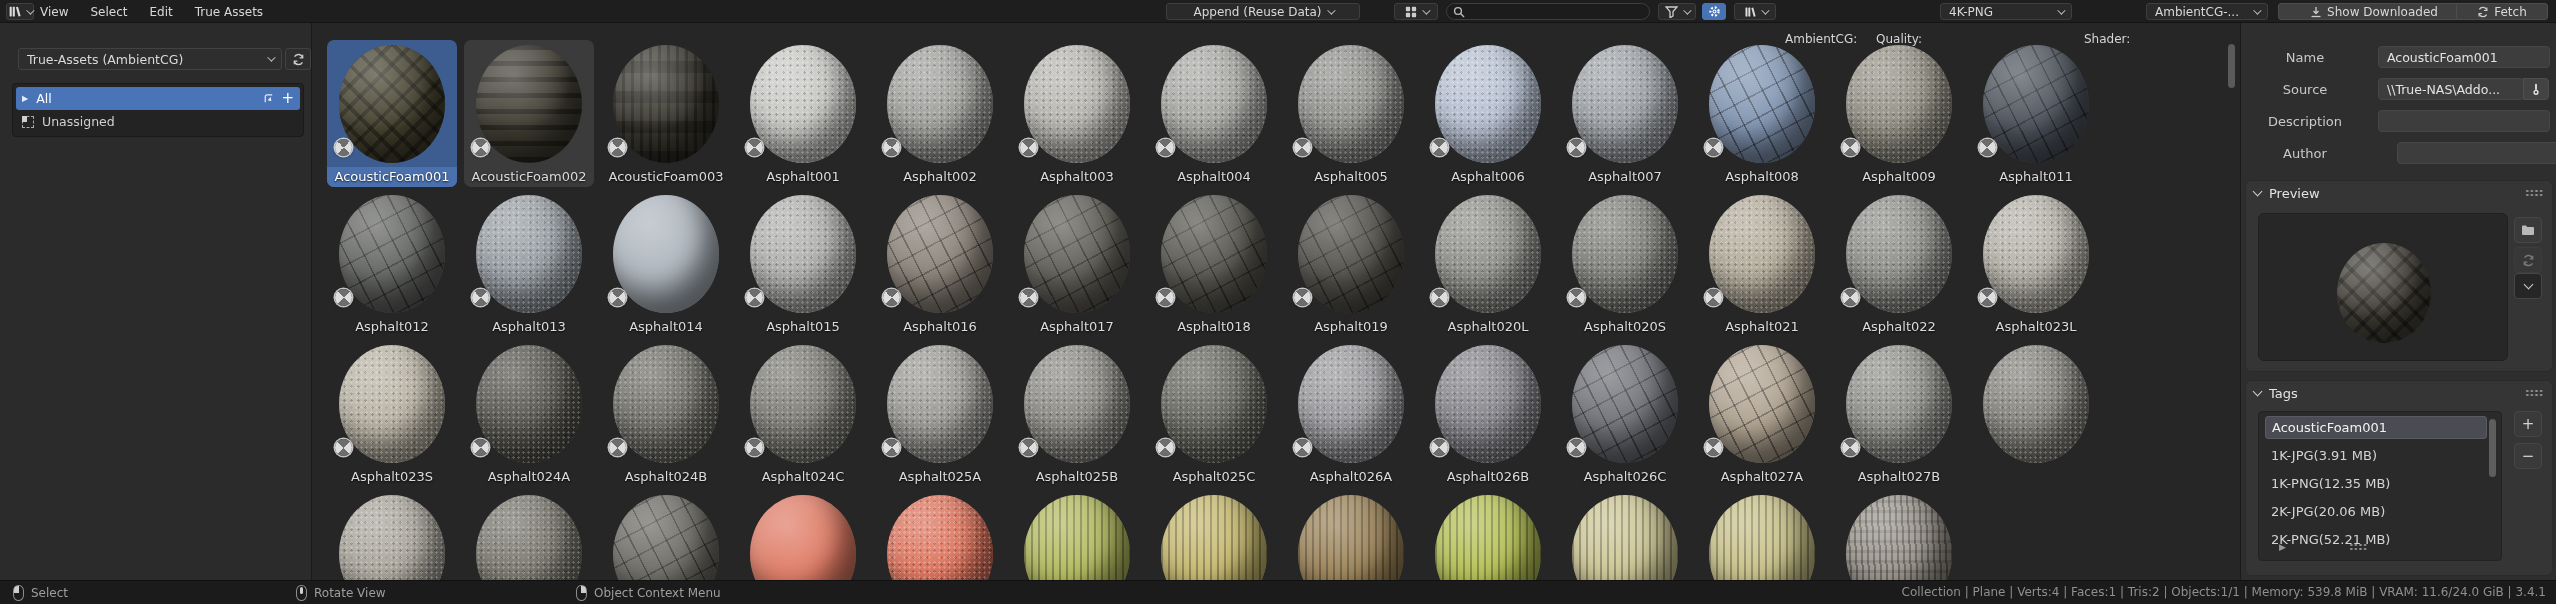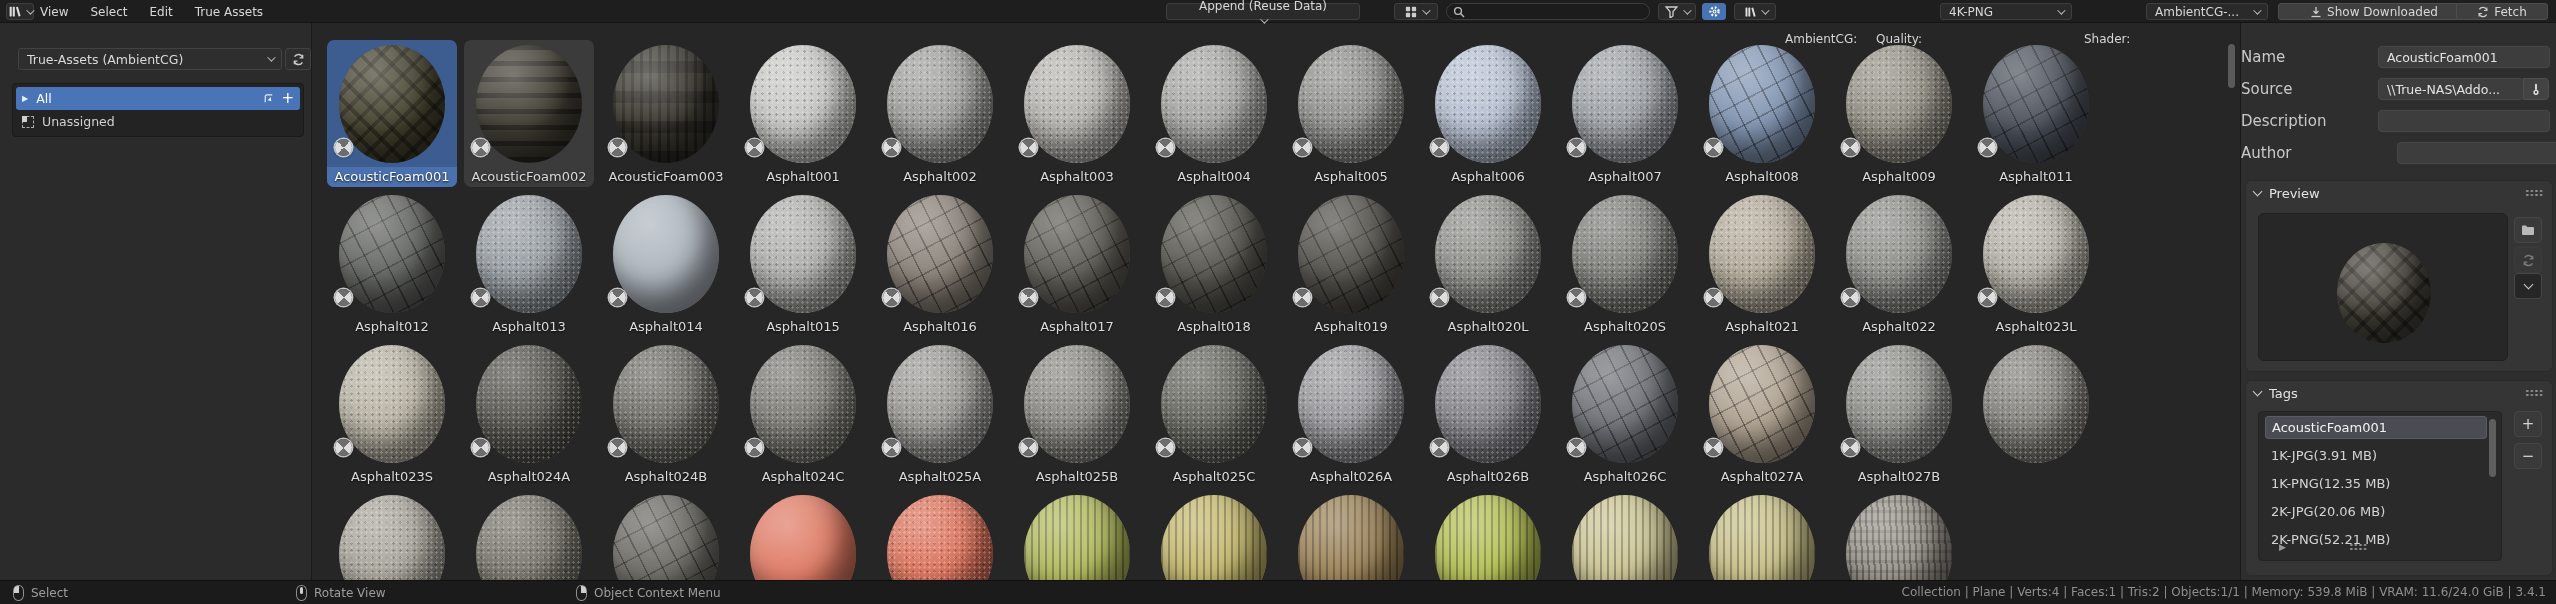--- a/index.html
+++ b/index.html
@@ -87,21 +87,21 @@
                 font-size:13px; color:#dcdcdc; white-space:nowrap; overflow:hidden;
                 text-shadow:0 1px 2px rgba(0,0,0,.8); }
   .tile.selected .tile-label { background:#4a71ae; color:#fff; border-radius:0 0 7px 7px; }
   .grid-scroll { position:absolute; right:321px; top:44px; width:7px; height:44px; background:#5a5a5a;
                  border-radius:4px; z-index:4; }
 
   
   .rpanel { position:absolute; right:0; top:23px; width:316px; bottom:24px; background:#2e2e2e;
             border-left:1px solid #1a1a1a; }
   .frow { position:absolute; left:0; height:22px; display:flex; align-items:center; }
-  .frow .flabel { width:128px; text-align:left; font-size:15px; color:#c9c9c9; margin-right:9px; }
+  .frow .flabel { width:128px; text-align:center; font-size:13px; color:#c9c9c9; margin-right:9px; }
   .fval { height:22px; background:#3d3d3d; border:1px solid #474747; border-radius:4px;
           color:#e3e3e3; font-size:12.5px; display:flex; align-items:center; padding:0 8px; }
   .ftool { width:26px; height:22px; background:#434343; border:1px solid #4e4e4e; border-radius:0 4px 4px 0;
            margin-left:-1px; display:flex; align-items:center; justify-content:center; }
   .subpanel { position:absolute; left:4px; width:308px; background:#353535; border-radius:6px;
               border:1px solid #2a2a2a; }
   .sp-head { height:24px; display:flex; align-items:center; gap:8px; padding:0 8px; }
   .sp-title { font-size:13px; color:#e4e4e4; }
   .sp-chev { width:7px; height:7px; border-right:1.6px solid #cfcfcf; border-bottom:1.6px solid #cfcfcf;
              transform:rotate(45deg); margin-top:-3px; }
@@ -143,21 +143,21 @@
       </span>
       <span class="chev"></span>
     </div>
     <div class="menu-bar">
         <span class="menu-item">View</span>
         <span class="menu-item">Select</span>
         <span class="menu-item">Edit</span>
         <span class="menu-item">True Assets</span>
       </div>
 
-    <div class="hbtn" style="left:1166px;width:194px;flex-direction:column;">
+    <div class="hbtn" style="left:1166px;width:194px;">
       <span>Append (Reuse Data)</span>
       <span class="chev"></span>
     </div>
     <div class="hbtn" style="left:1394px;width:44px;">
       <span>
         <svg width="12" height="12" viewBox="0 0 14 14" fill="#cccccc">
             <rect x="1" y="1" width="5" height="5" rx="1"></rect>
             <rect x="8" y="1" width="5" height="5" rx="1"></rect>
             <rect x="1" y="8" width="5" height="5" rx="1"></rect>
             <rect x="8" y="8" width="5" height="5" rx="1"></rect>

